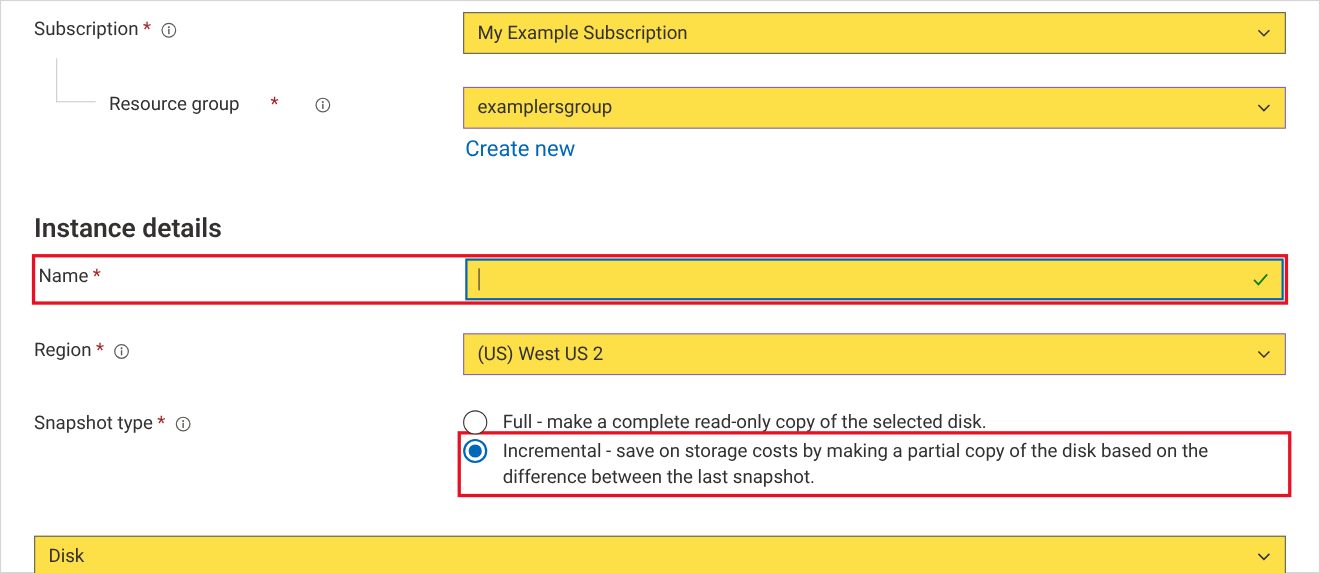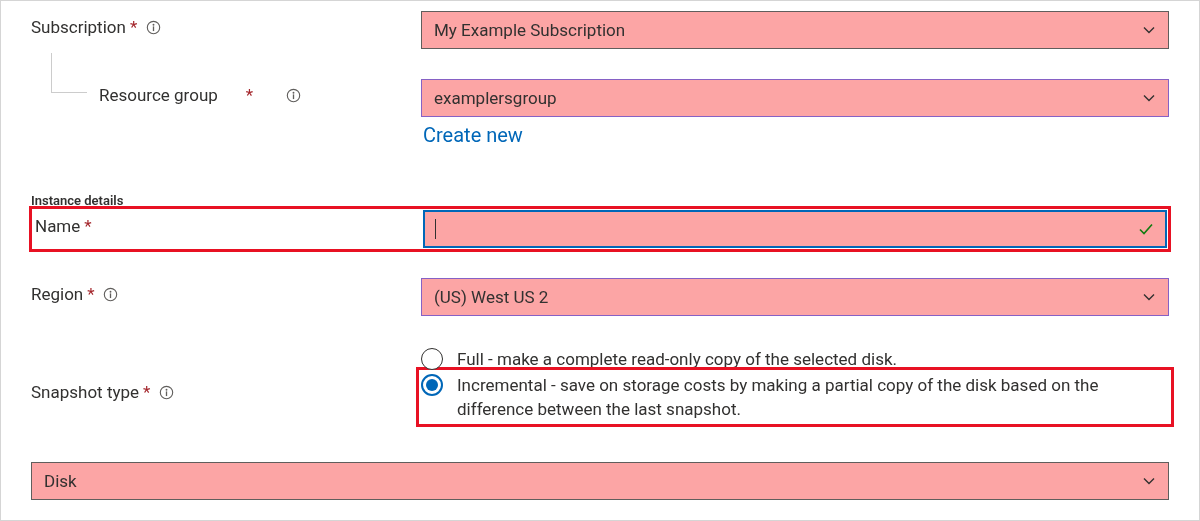--- a/index.html
+++ b/index.html
@@ -65,21 +65,21 @@
   .select-wrap {
     position: relative;
   }
   .select, .text-input {
     width: 100%;
     height: 38px;
     border: 1px solid #605e5c;
     padding: 0 36px 0 12px;
     font: inherit;
     color: #323130;
-    background: #fca5a5;
+    background: #fde047;
     display: flex;
     align-items: center;
     cursor: pointer;
   }
   .select.purple, .text-input.purple {
     border: 1px solid #8661c5;
   }
   .text-input.focused {
     border: 2px solid #0067b8;
     padding-left: 11px;
@@ -103,22 +103,23 @@
   .link {
     color: #0067b8;
     font-size: 20px;
     cursor: pointer;
     display: inline-block;
     margin-top: 6px;
     margin-left: 2px;
   }
   .section-head {
     font-weight: 600;
-    font-size: 13px;
+    font-size: 24px;
     margin-top: 46px;
+    margin-bottom: 12px;
   }
   .radio-group { }
   .radio-item {
     display: flex;
     align-items: flex-start;
     cursor: pointer;
     margin-bottom: 0;
   }
   .radio-dot {
     width: 22px;
@@ -272,21 +273,21 @@
               <path d="M3 5.5 L8 10.5 L13 5.5" fill="none" stroke="#323130" stroke-width="1.4"></path>
             </svg>
         </span>
       </div>
     </div>
   </div>
 
   <div class="gap-m"></div>
 
   <div class="row" style="align-items:flex-start;">
-    <div class="label-col" style="padding-top:4px;margin-top:32px;">
+    <div class="label-col" style="padding-top:4px;">
       <span class="label-text">Snapshot type</span>
       <span class="req">*</span>
       <span class="info-icon">
         <svg width="15" height="15" viewBox="0 0 16 16">
             <circle cx="8" cy="8" r="6.6" fill="none" stroke="#605e5c" stroke-width="1.2"></circle>
             <circle cx="8" cy="5" r="1" fill="#605e5c"></circle>
             <rect x="7.3" y="6.8" width="1.4" height="5" fill="#605e5c"></rect>
           </svg>
       </span>
     </div>

